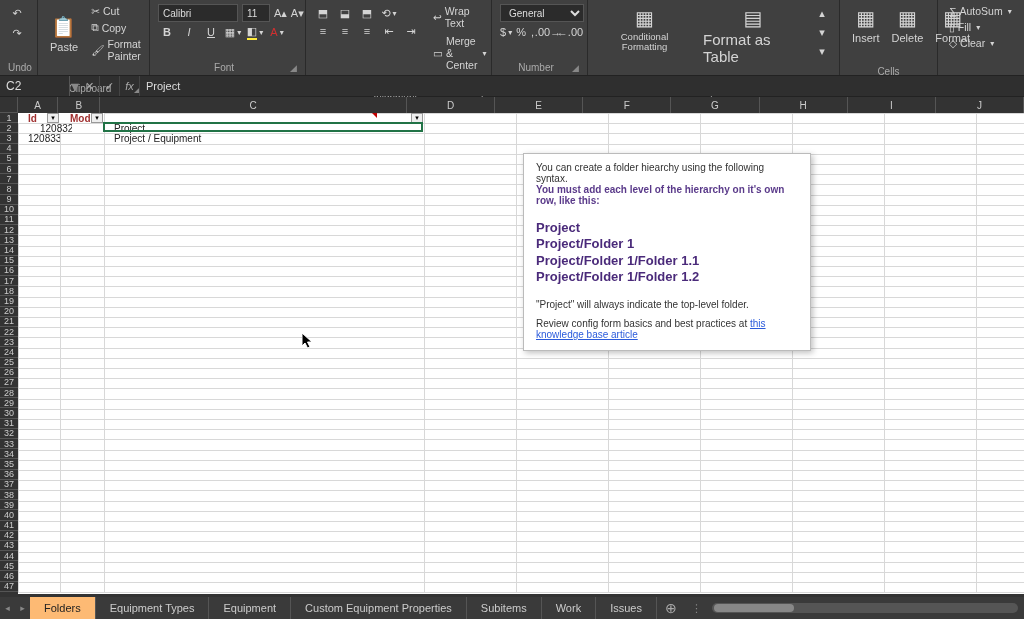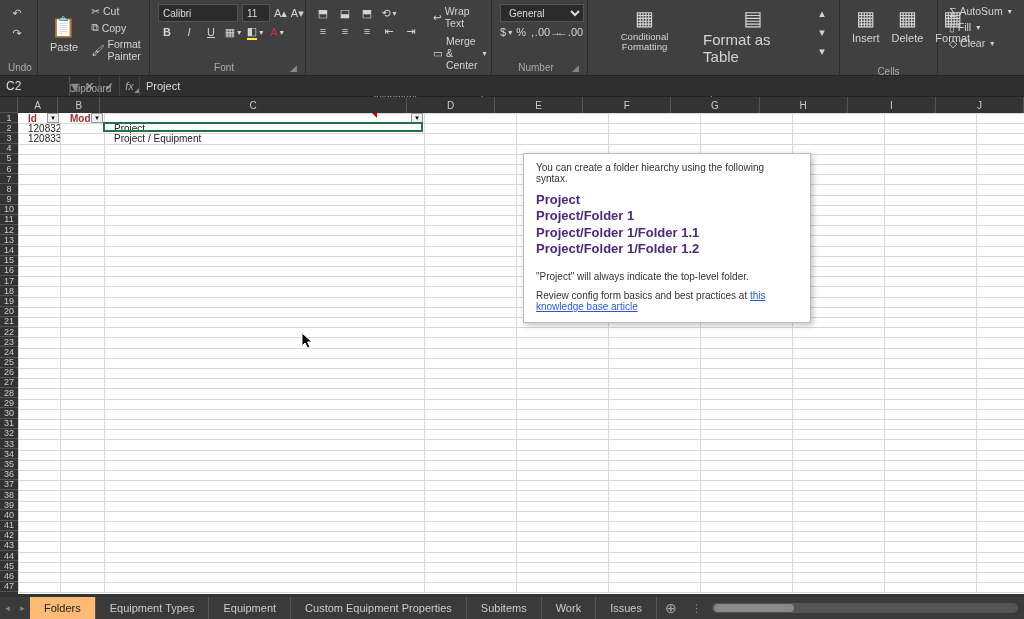--- a/index.html
+++ b/index.html
@@ -383,28 +383,29 @@
       <div class="gridlines-h" style="top: 438.6px; left: 0px; height: 1px; width: 1006px;"></div>
       <div class="gridlines-h" style="top: 448.8px; left: 0px; height: 1px; width: 1006px;"></div>
       <div class="gridlines-h" style="top: 459px; left: 0px; height: 1px; width: 1006px;"></div>
       <div class="gridlines-h" style="top: 469.2px; left: 0px; height: 1px; width: 1006px;"></div>
       <div class="gridlines-h" style="top: 479.4px; left: 0px; height: 1px; width: 1006px;"></div>
       <div class="cell hdr-cell" style="left: 0px; top: 0px; width: 42px; height: 10.2px;">Id</div>
       <div class="cell hdr-cell" style="left: 42px; top: 0px; width: 44px; height: 10.2px;">Modify Ex.</div>
       <div class="filter-btn" style="left: 29px; top: 0px;">▾</div>
       <div class="filter-btn" style="left: 73px; top: 0px;">▾</div>
       <div class="filter-btn" style="left: 393px; top: 0px;">▾</div>
-      <div class="cell " style="left: 0px; top: 10.2px; width: 42px; height: 10.2px;">120832</div>
+      <div class="cell " style="left: 12px; top: 10.2px; width: 42px; height: 10.2px;">120832</div>
       <div class="cell " style="left: 0px; top: 20.4px; width: 42px; height: 10.2px;">120833</div>
       <div class="cell " style="left: 86px; top: 10.2px; width: 320px; height: 10.2px;">Project</div>
       <div class="cell " style="left: 86px; top: 20.4px; width: 320px; height: 10.2px;">Project / Equipment</div>
       <div class="red-triangle" style="left: 354px; top: 0px;"></div>
       <div class="selected-cell-border" style="left: 85px; top: 9.2px; width: 320px; height: 10.2px;"></div>
       <div class="info-box" style="left: 505px; top: 40px;">
         <div class="line-small">You can create a folder hiearchy using the following syntax.</div>
+        <div class="line-bold-purple">You must add each level of the hierarchy on it's own row, like this:</div>
         <div style="height:8px"></div>
         <div class="big" style="color:#4a2a7a">Project</div>
         <div class="big" style="color:#4a2a7a">Project/Folder 1</div>
         <div class="big" style="color:#4a2a7a">Project/Folder 1/Folder 1.1</div>
         <div class="big" style="color:#4a2a7a">Project/Folder 1/Folder 1.2</div>
         <div style="height:14px"></div>
         <div class="line-small">"Project" will always indicate the top-level folder.</div>
         <div style="height:8px"></div>
         <div class="line-small">Review config form basics and best practices at <a>this knowledge base article</a></div>
       </div>

